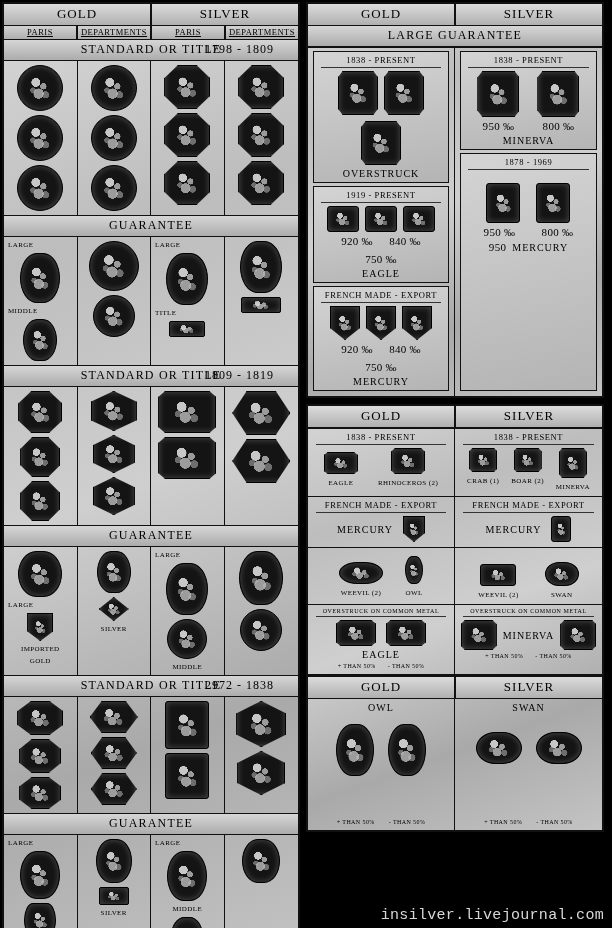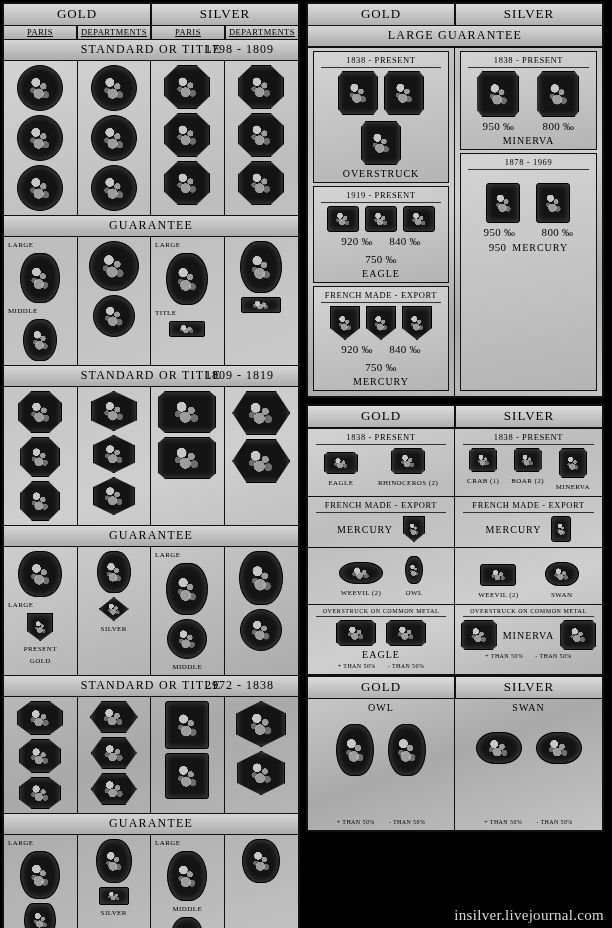--- a/index.html
+++ b/index.html
@@ -177,21 +177,21 @@
     display: flex;
     flex-direction: column;
     align-items: center;
     gap: 3px;
     background: linear-gradient(170deg,#d4d4d4,#b4b4b4);
   }
   .wm {
     position: absolute;
     right: 8px; bottom: 4px;
     color: #d8d8d8;
-    font-family: Liberation Serif, serif;
+    font-family: Liberation Mono, monospace;
     font-size: 15px;
     letter-spacing: .3px;
     text-shadow: 0 1px 2px #000;
   }
 </style>
 </head>
 <body>
 
 <div class="page">
 
@@ -289,21 +289,21 @@
       </div>
 
       <div class="band">
         <span>GUARANTEE</span>
       </div>
       <div class="grid4">
         <div class="qcell">
           <div class="mk oval" style="width:44px;height:46px"></div>
           <div class="cap left">LARGE</div>
           <div class="mk shield" style="width:26px;height:28px"></div>
-          <div class="cap">PRESENT</div>
+          <div class="cap">IMPORTED</div>
           <div class="cap">GOLD</div>
         </div>
         <div class="qcell">
           <div class="mk oval" style="width:34px;height:42px"></div>
           <div class="mk lozenge" style="width:30px;height:24px"></div>
           <div class="cap">SILVER</div>
         </div>
         <div class="qcell">
           <div class="cap left">LARGE</div>
           <div class="mk oval" style="width:42px;height:52px"></div>

